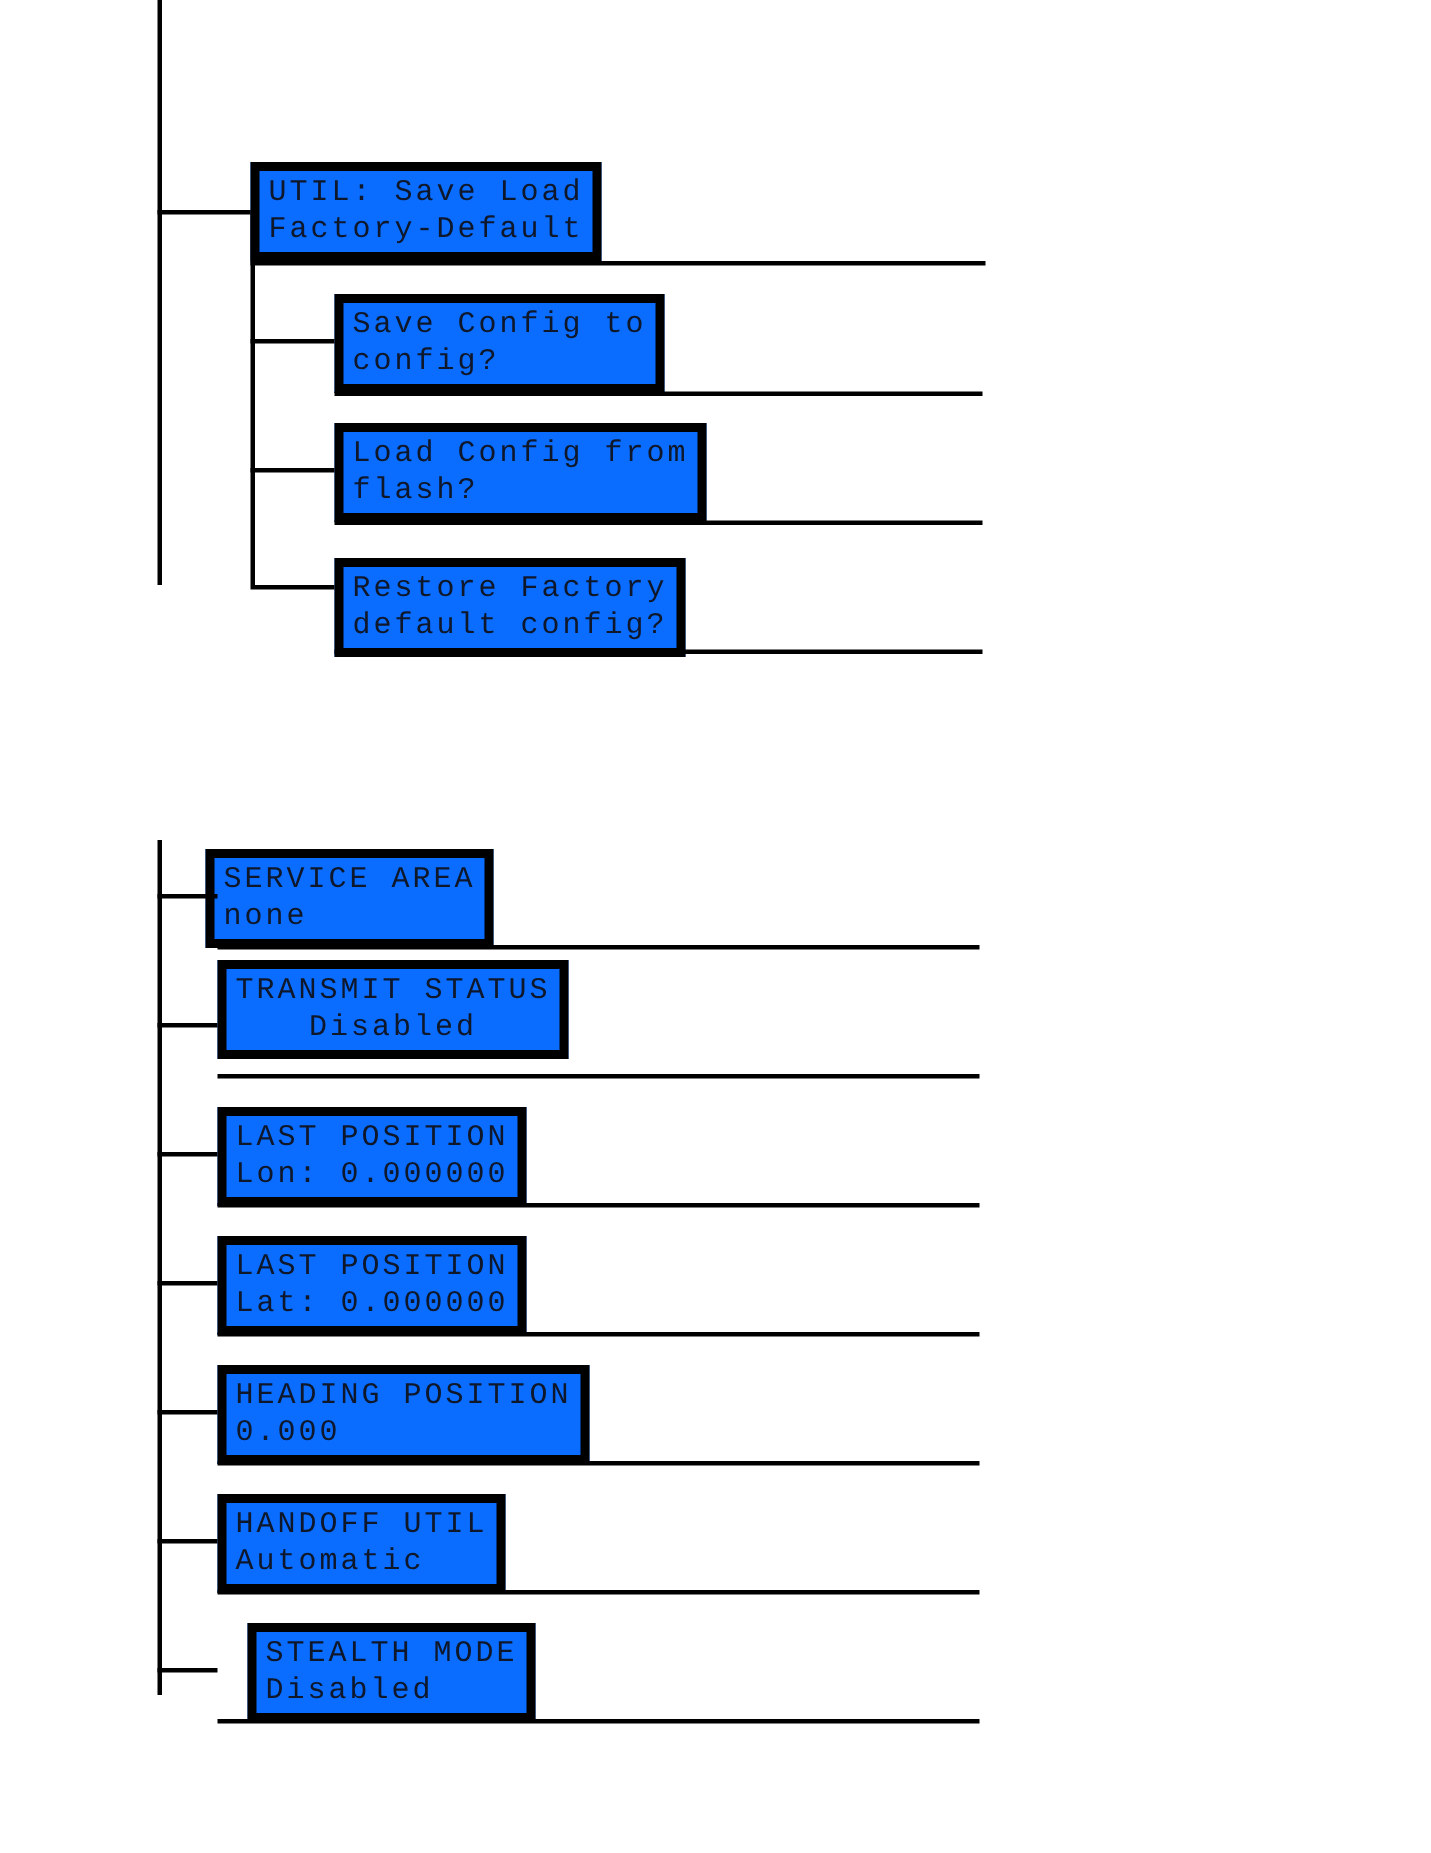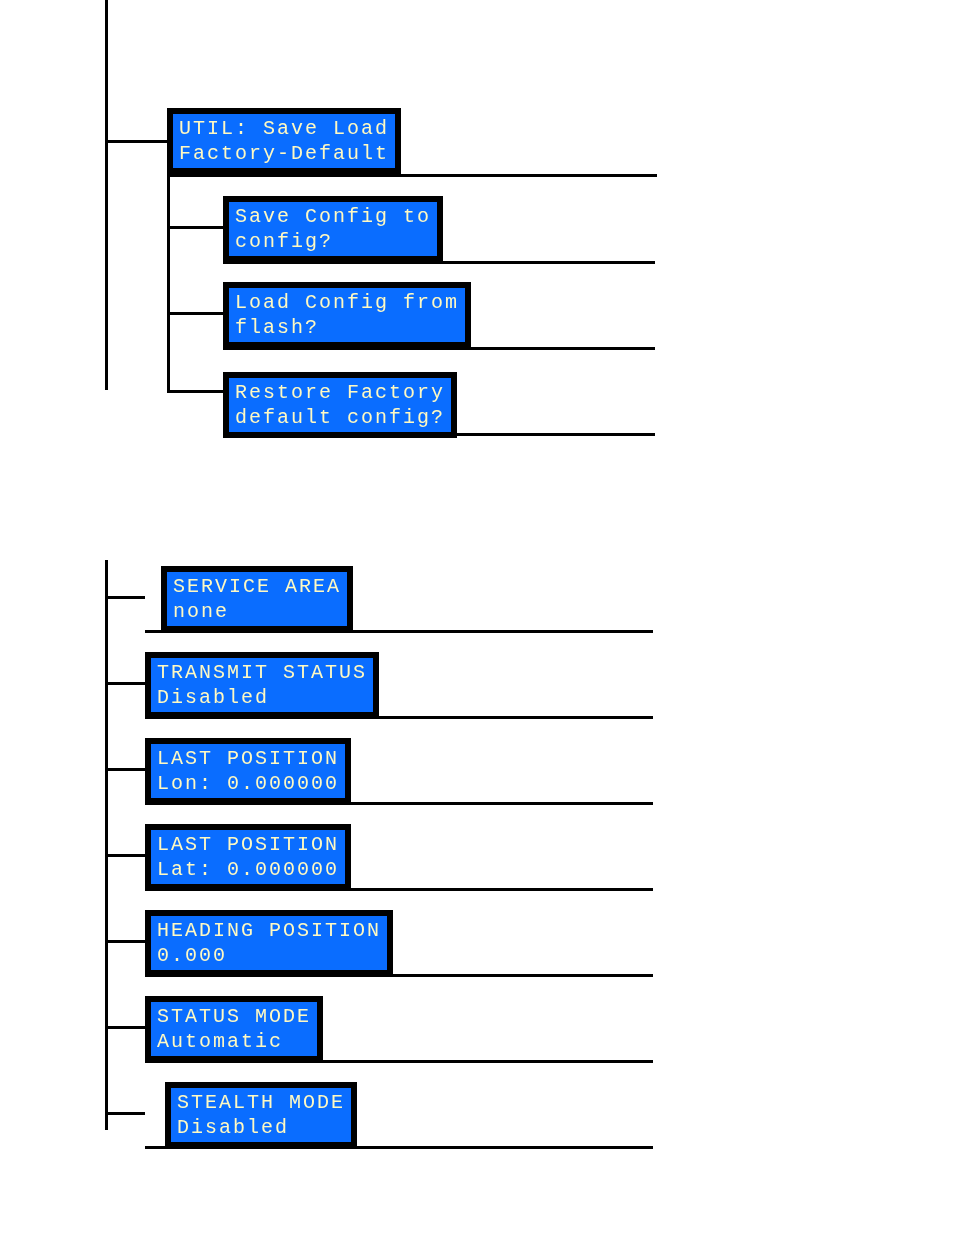--- a/index.html
+++ b/index.html
@@ -15,21 +15,21 @@
     }
     .tree1 { top: 80px; left: 105px; }
     .tree2 { top: 560px; left: 105px; }
 
     .node {
       position: absolute;
     }
     .lcd {
       background: #0a6dff;
       border: 6px solid #000;
-      color: #fef9c3;
+      color: #0f172a;
       font-family: "Courier New", monospace;
       font-size: 20px;
       font-weight: normal;
       letter-spacing: 2px;
       line-height: 1.25;
       padding: 2px 6px;
       white-space: pre;
       display: inline-block;
     }
     .hline {
@@ -80,28 +80,28 @@
 default config?</div>
   </div>
   <div class="hline" style="left:62px; top:310px; width:56px;"></div>
   <div class="hline" style="left:118px; top:353px; width:432px;"></div>
 </div>
 
 <div class="tree tree2">
 
   <div class="vline" style="left:0; top:0; height:570px;"></div>
 
-  <div class="node" style="left:56px; top:6px;border-radius:24px;">
+  <div class="node" style="left:32px; top:6px;border-radius:24px;">
     <div class="lcd">SERVICE AREA
 none</div>
   </div>
   <div class="hline" style="left:0; top:36px; width:40px;"></div>
   <div class="hline" style="left:40px; top:70px; width:508px;"></div>
 
-  <div class="node" style="left:40px; top:92px;">
+  <div class="node" style="left:40px; top:80px;text-align:center;">
     <div class="lcd">TRANSMIT STATUS
 Disabled</div>
   </div>
   <div class="hline" style="left:0; top:122px; width:40px;"></div>
   <div class="hline" style="left:40px; top:156px; width:508px;"></div>
 
   <div class="node" style="left:40px; top:178px;">
     <div class="lcd">LAST POSITION
 Lon: 0.000000</div>
   </div>
@@ -116,21 +116,21 @@
   <div class="hline" style="left:40px; top:328px; width:508px;"></div>
 
   <div class="node" style="left:40px; top:350px;text-decoration:underline;">
     <div class="lcd">HEADING POSITION
 0.000</div>
   </div>
   <div class="hline" style="left:0; top:380px; width:40px;"></div>
   <div class="hline" style="left:40px; top:414px; width:508px;"></div>
 
   <div class="node" style="left:40px; top:436px;">
-    <div class="lcd">STATUS MODE
+    <div class="lcd">HANDOFF UTIL
 Automatic</div>
   </div>
   <div class="hline" style="left:0; top:466px; width:40px;"></div>
   <div class="hline" style="left:40px; top:500px; width:508px;"></div>
 
   <div class="node" style="left:40px; top:522px;padding-left:20px;">
     <div class="lcd">STEALTH MODE
 Disabled</div>
   </div>
   <div class="hline" style="left:0; top:552px; width:40px;"></div>

